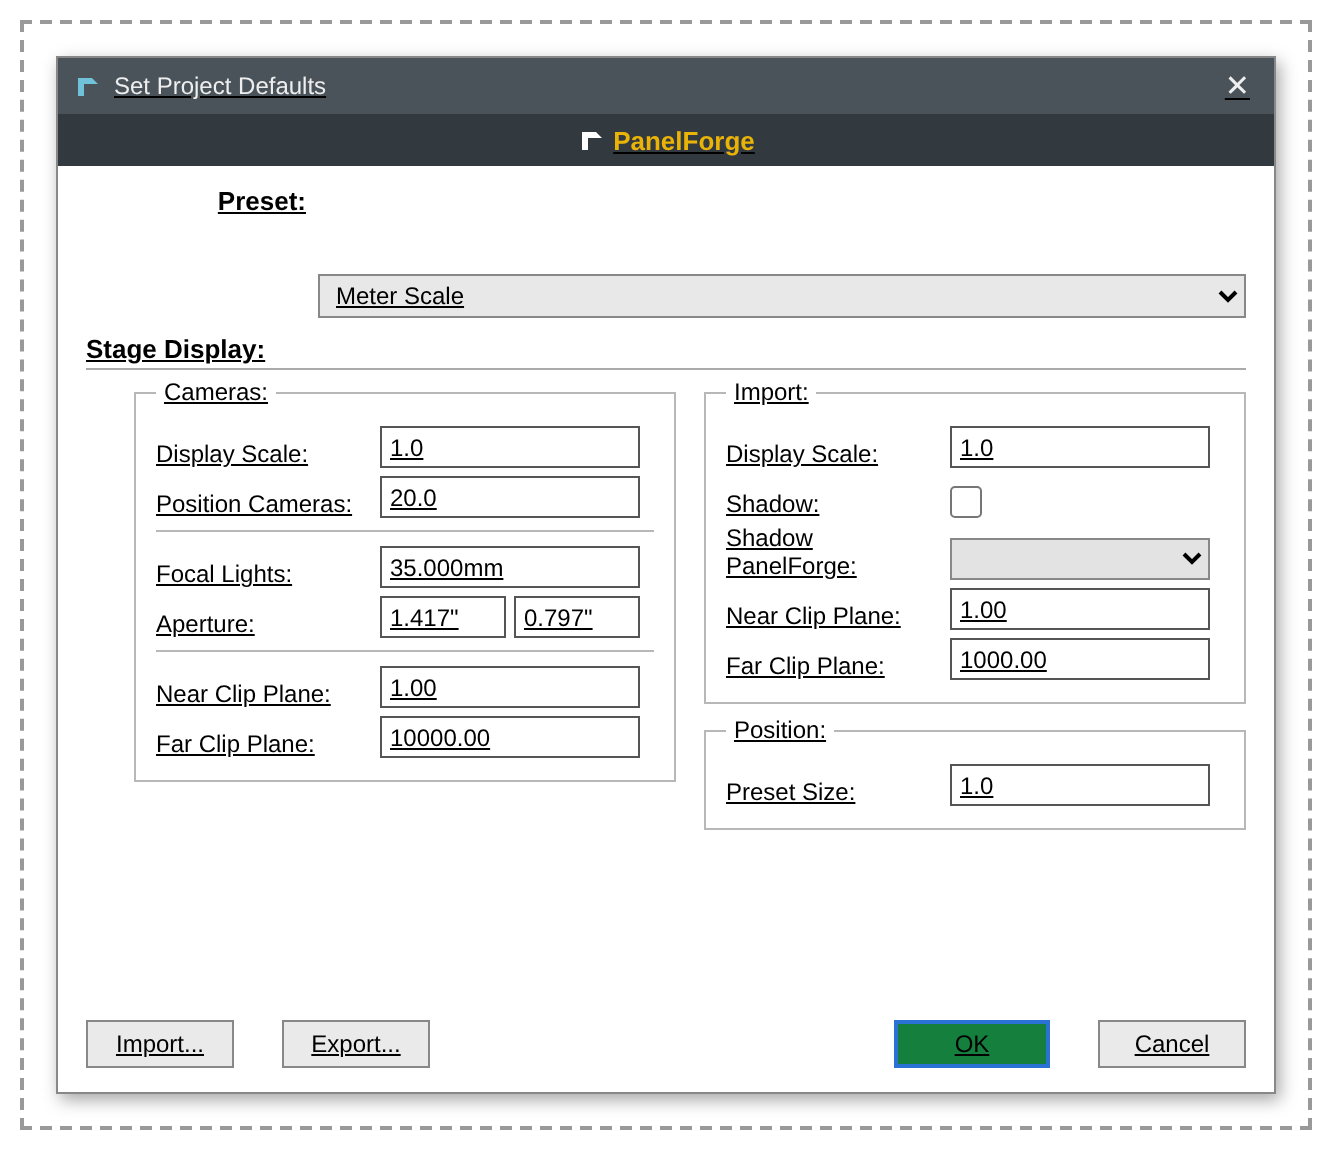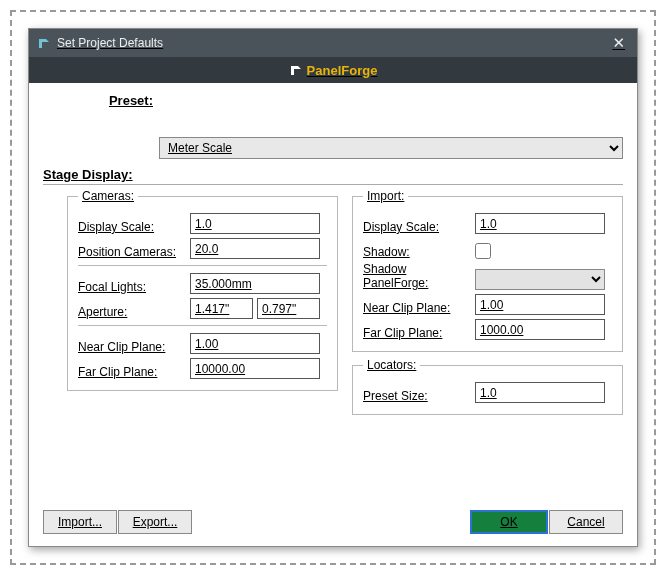--- a/index.html
+++ b/index.html
@@ -133,21 +133,21 @@
     background: #e3e3e3; border: 1px solid #888;
   }
   .divider {
     border-top: 1px solid #b8b8b8;
     margin: 6px 0;
   }
   .spacer { flex: 1; }
   .buttons {
     display: flex;
     align-items: flex-start;
-    gap: 1px;
+    gap: 24px;
   }
   .buttons .gap { flex: 1; }
   button.btn {
     height: 24px;
     min-width: 74px;
     background: #eaeaea;
     border: 1px solid #888;
     font-size: 12px;
     padding: 0 10px;
     cursor: pointer;
@@ -250,21 +250,21 @@
               <div class="fl">Near Clip Plane:</div>
               <input type="text" value="1.00" style="">
             </div>
             <div class="frow">
               <div class="fl">Far Clip Plane:</div>
               <input type="text" value="1000.00" style="">
             </div>
           </fieldset>
 
           <fieldset>
-            <legend>Locators:</legend>
+            <legend>Position:</legend>
             <div class="frow">
               <div class="fl">Preset Size:</div>
               <input type="text" value="1.0" style="">
             </div>
           </fieldset>
         </div>
       </div>
 
       <div class="spacer"></div>
 

